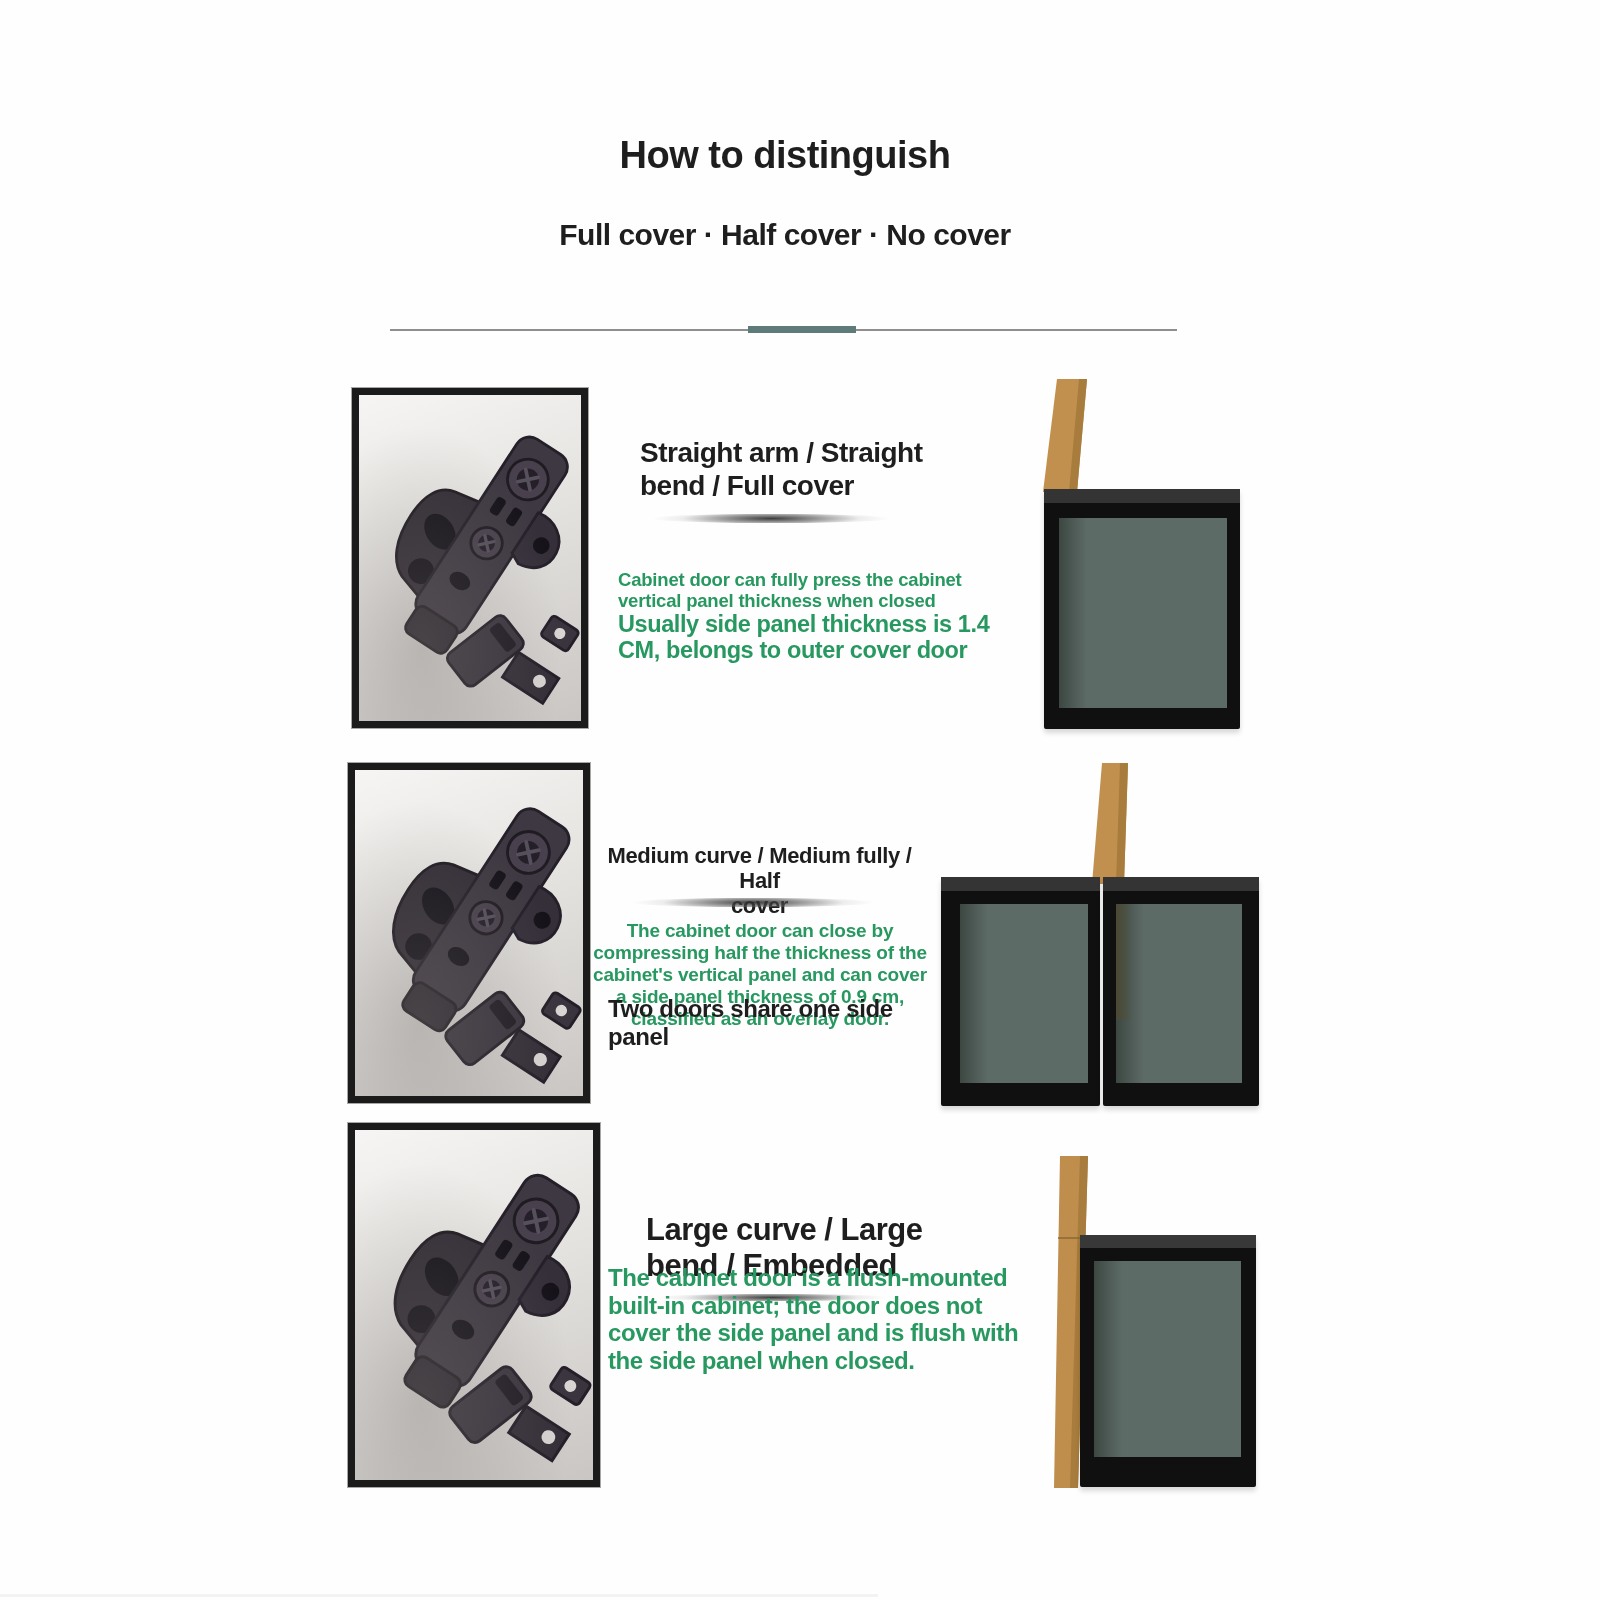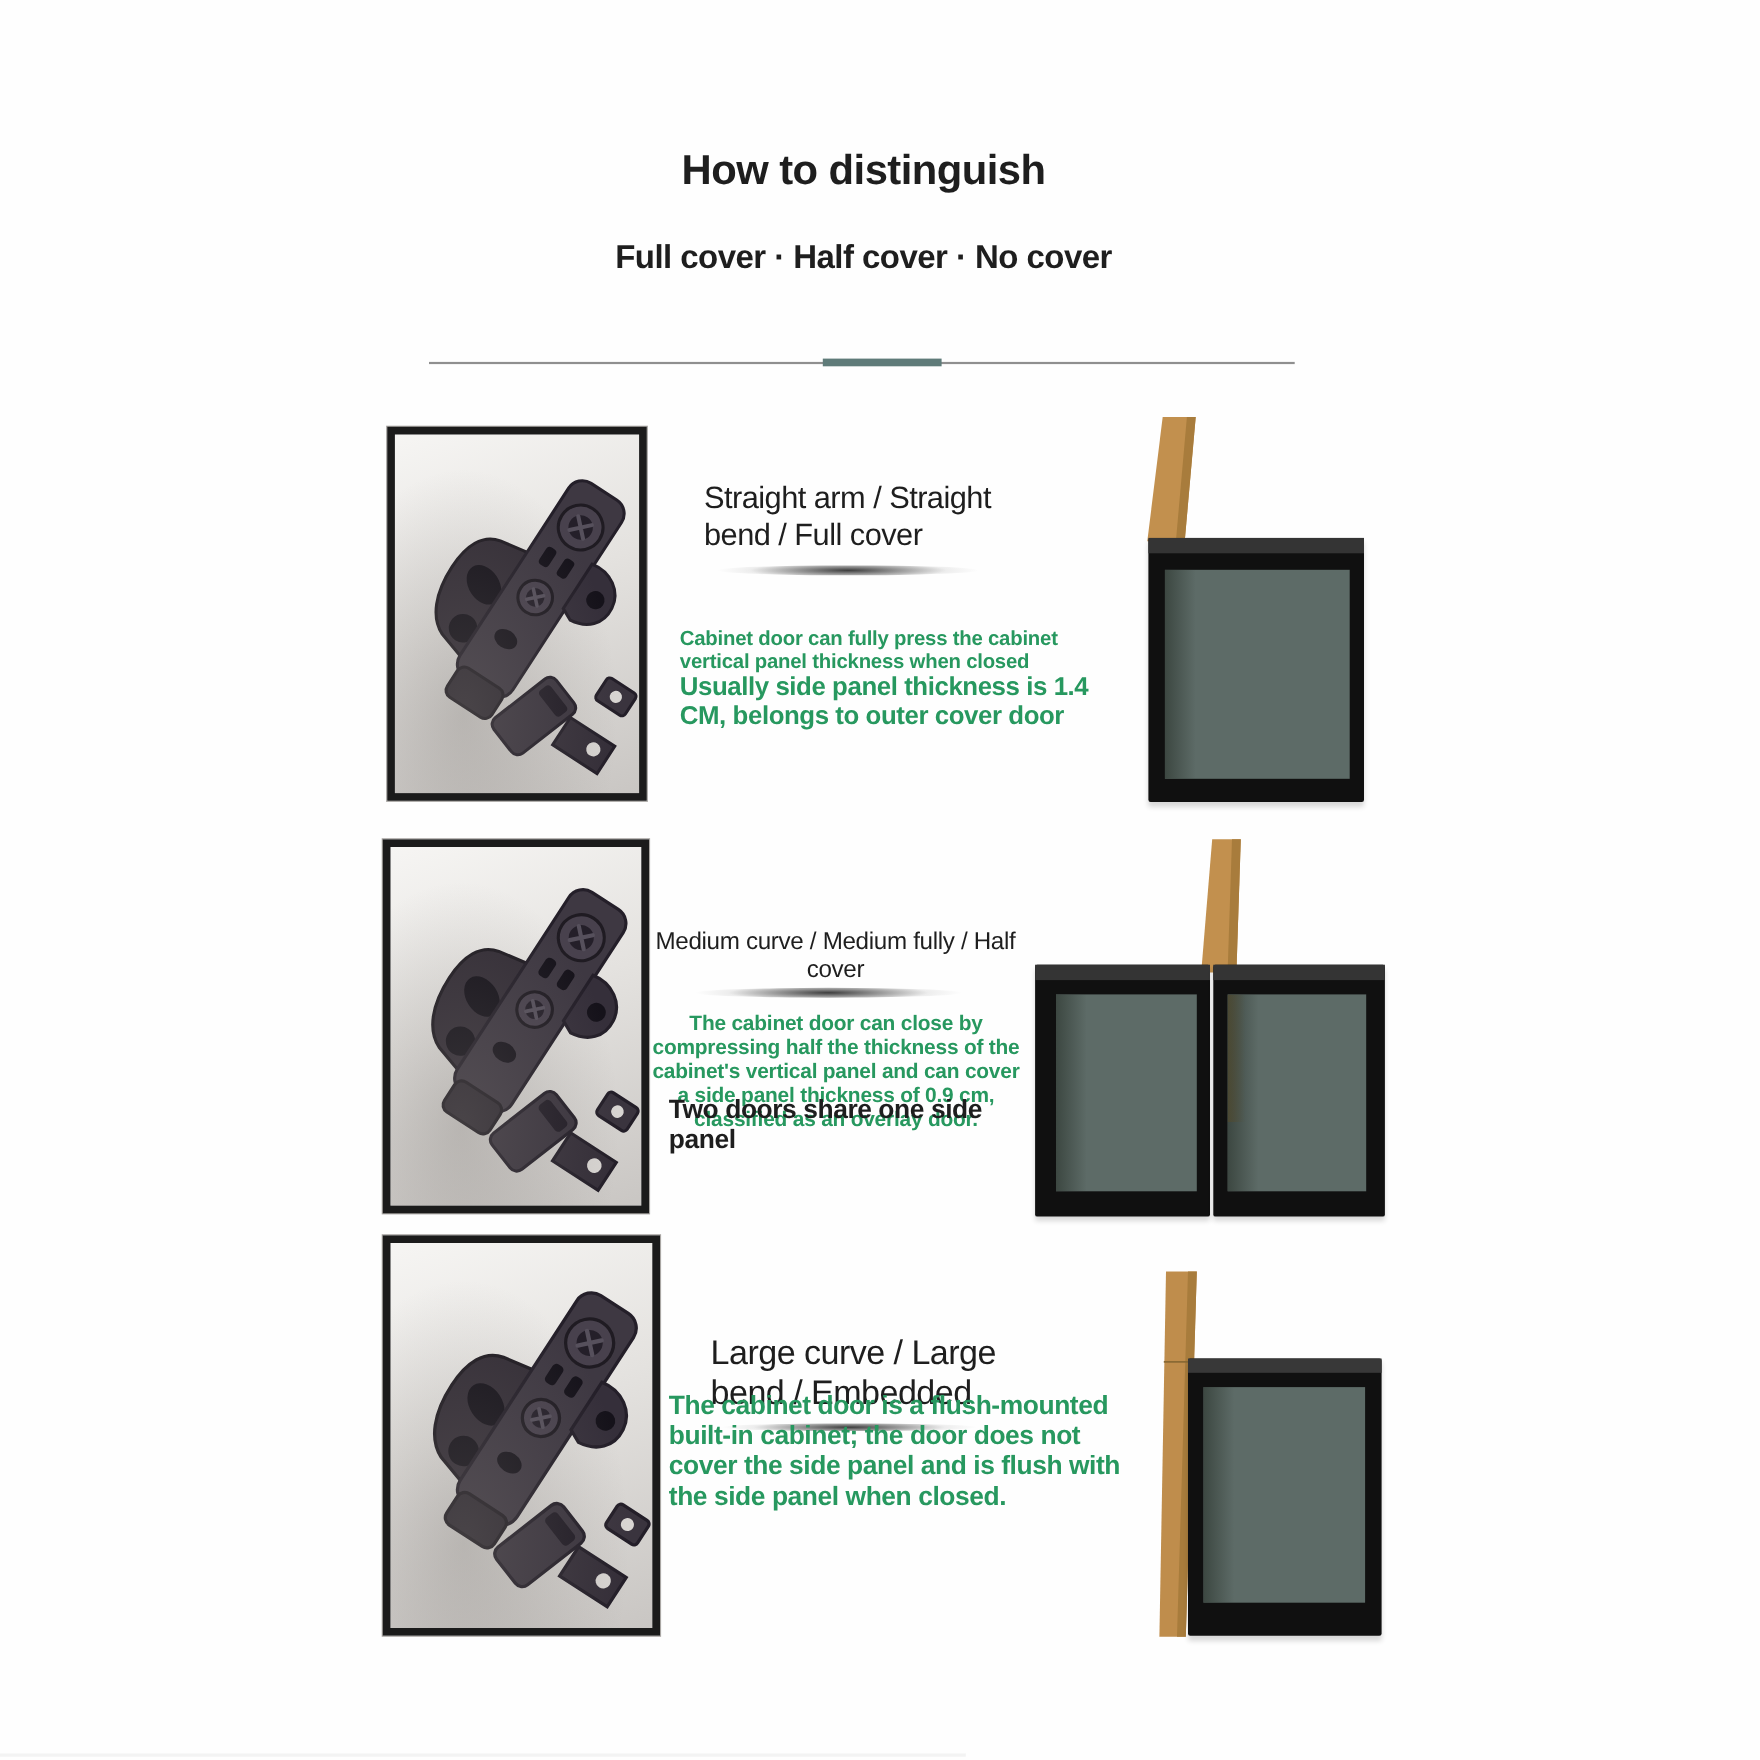--- a/index.html
+++ b/index.html
@@ -23,21 +23,21 @@
   .photo{
     border:7px solid #1b1b1b;box-shadow:0 0 0 1px #a9a6a3;
     background:linear-gradient(160deg,#f6f5f3 0%,#e4e2df 45%,#c9c6c3 100%);
   }
   .photo::after{
     content:'';position:absolute;left:0;top:0;right:0;bottom:0;
     background:radial-gradient(ellipse at 28% 78%, rgba(125,120,116,0.35), rgba(125,120,116,0) 62%);
   }
   .photo svg{position:absolute;left:0;top:0;width:100%;height:100%;}
   
-  .h{font-weight:400;color:var(--heading-dark,#1e1e1e);white-space:pre-line;}
+  .h{font-weight:700;color:var(--heading-dark,#1e1e1e);white-space:pre-line;}
   .h1{left:640px;top:436px;width:340px;font-size:28px;line-height:33px;letter-spacing:-0.5px;}
   .h2{left:592px;top:843px;width:335px;font-size:22px;line-height:25px;text-align:center;letter-spacing:-0.3px;}
   .h3{left:646px;top:1212px;width:360px;font-size:31px;line-height:36px;letter-spacing:-0.5px;}
   .green{font-weight:700;color:var(--accent-green,#27985f);white-space:pre-line;}
   .d1s{left:618px;top:569px;width:380px;font-size:18.5px;line-height:21px;letter-spacing:-0.2px;}
   .d1l{left:618px;top:611px;width:400px;font-size:23.5px;line-height:26px;letter-spacing:-0.4px;}
   .d2{left:575px;top:920px;width:370px;font-size:19px;line-height:22px;text-align:center;letter-spacing:-0.2px;}
   .n2{left:608px;top:995px;width:345px;font-size:24px;font-weight:700;color:var(--heading-dark,#1e1e1e);letter-spacing:-0.4px;}
   .d3{left:608px;top:1264px;width:430px;font-size:24px;line-height:27.5px;letter-spacing:-0.4px;}
   

